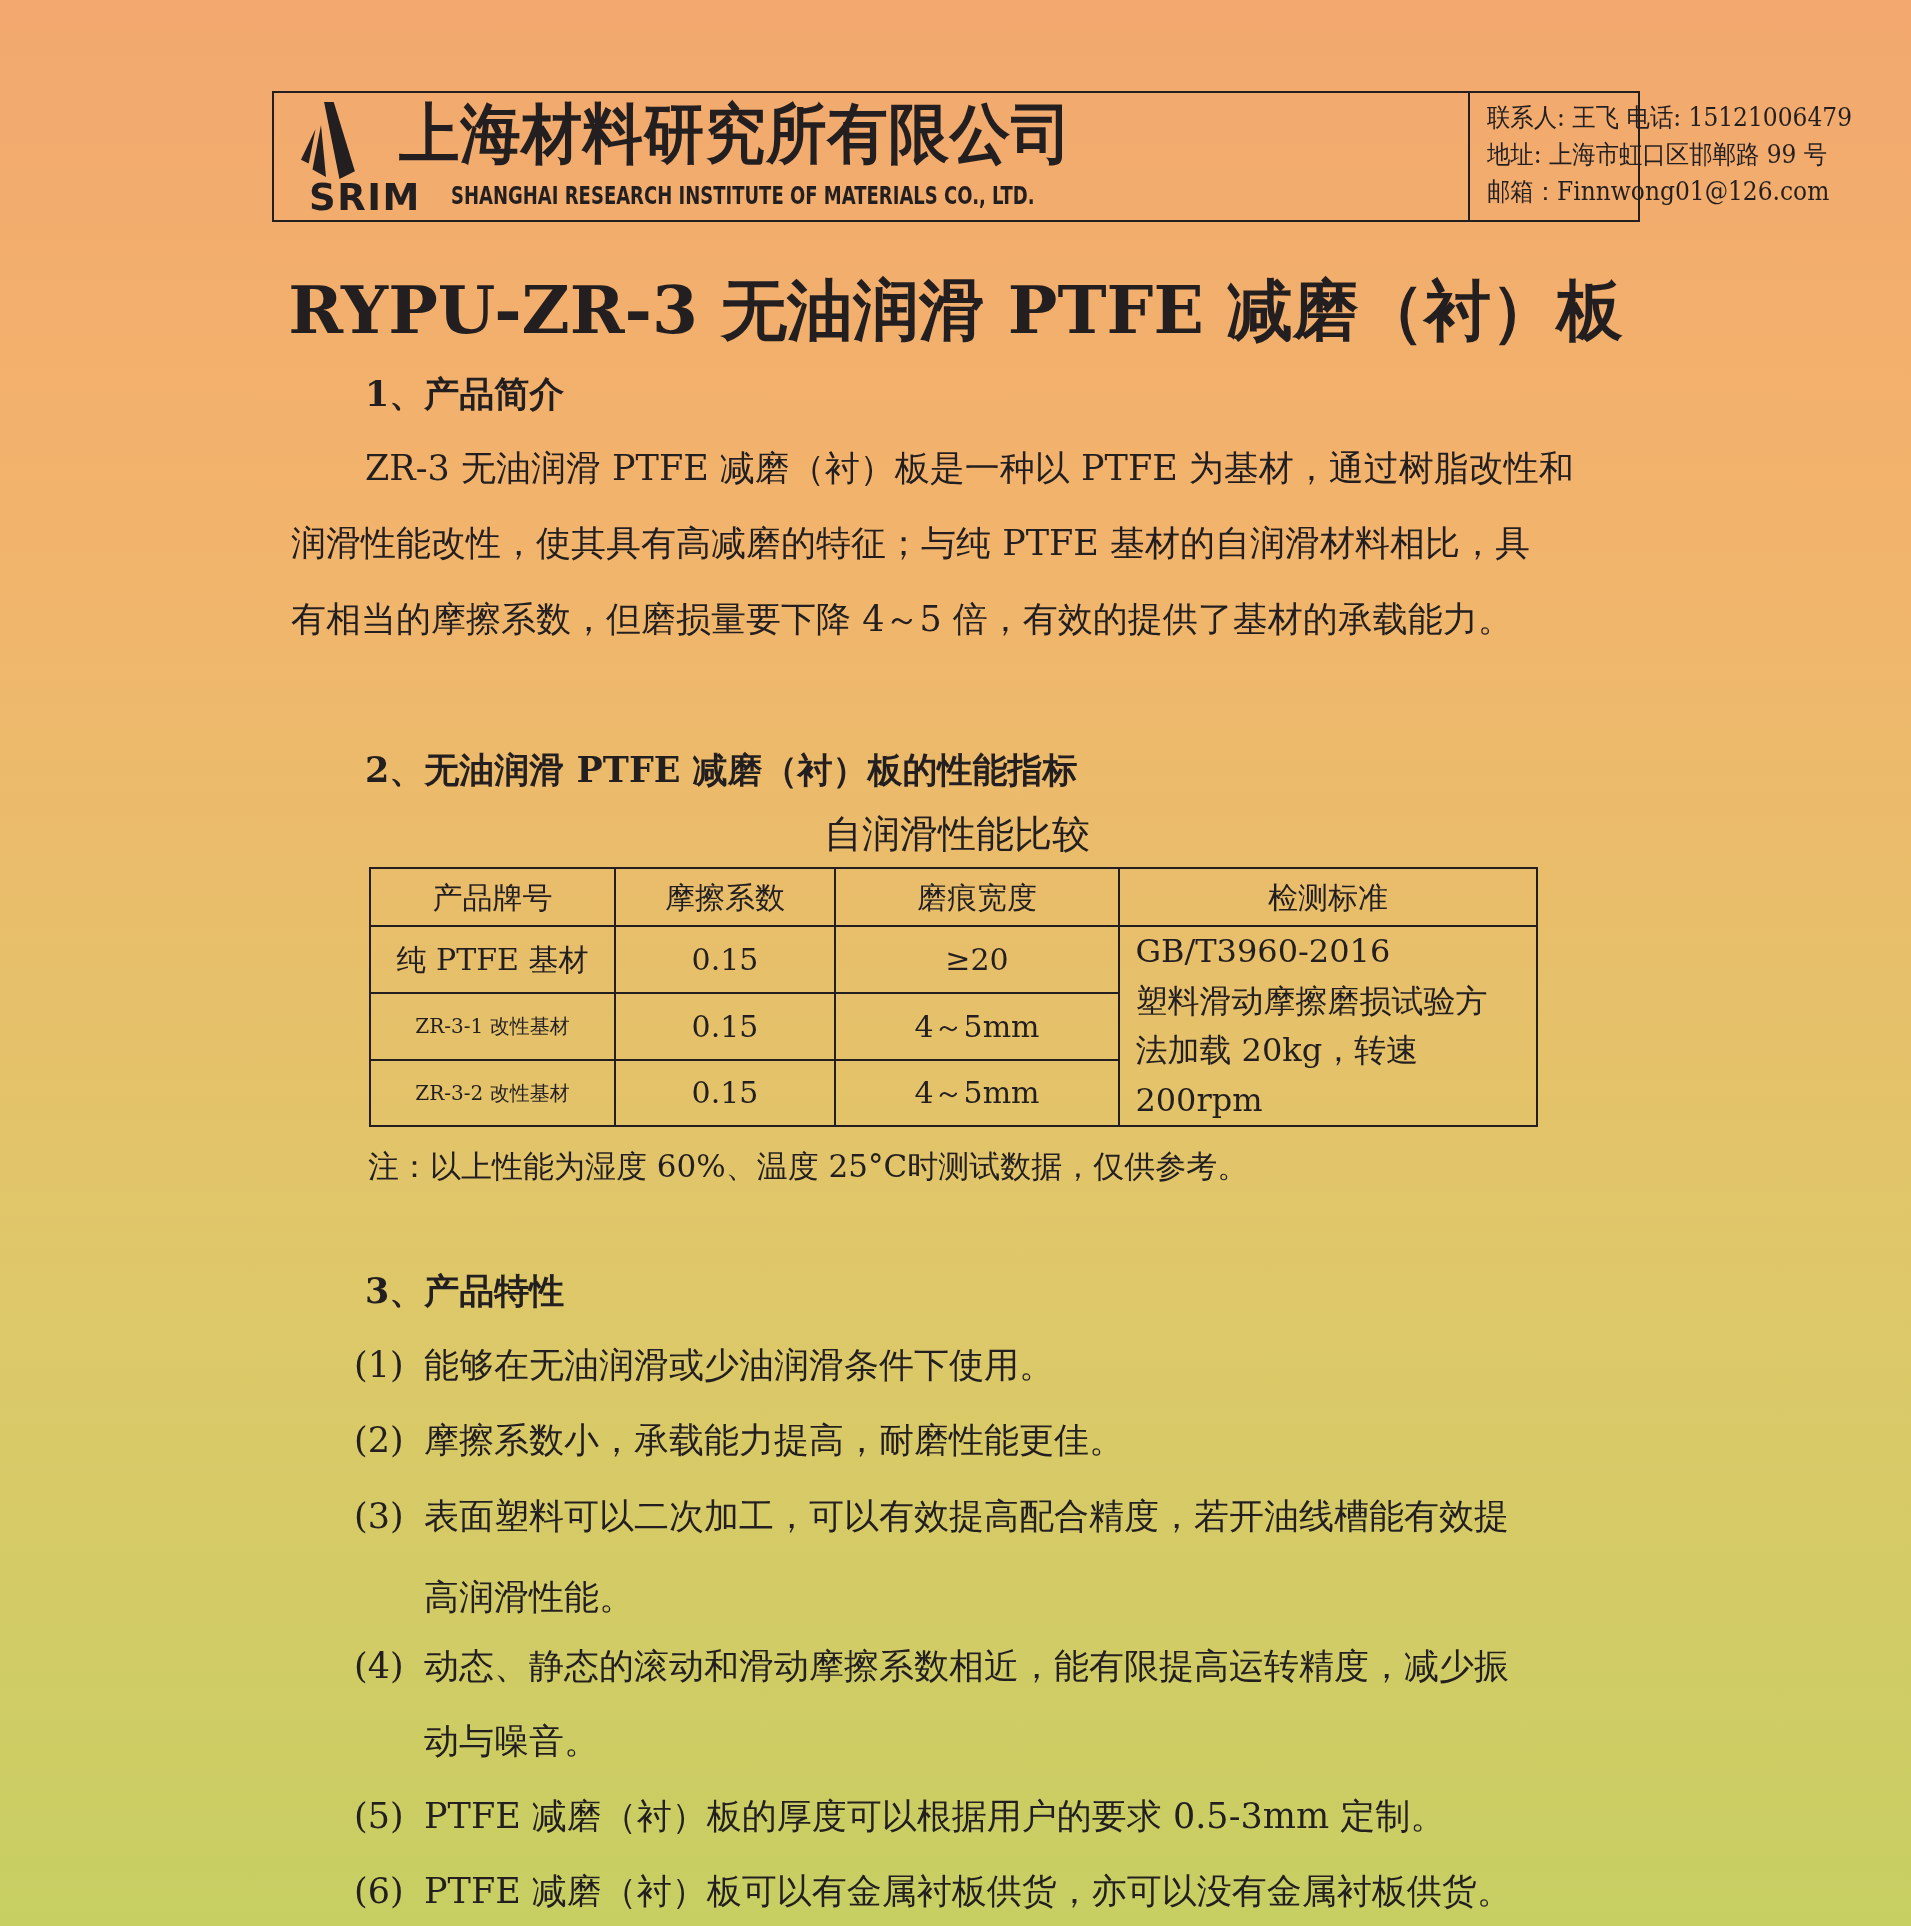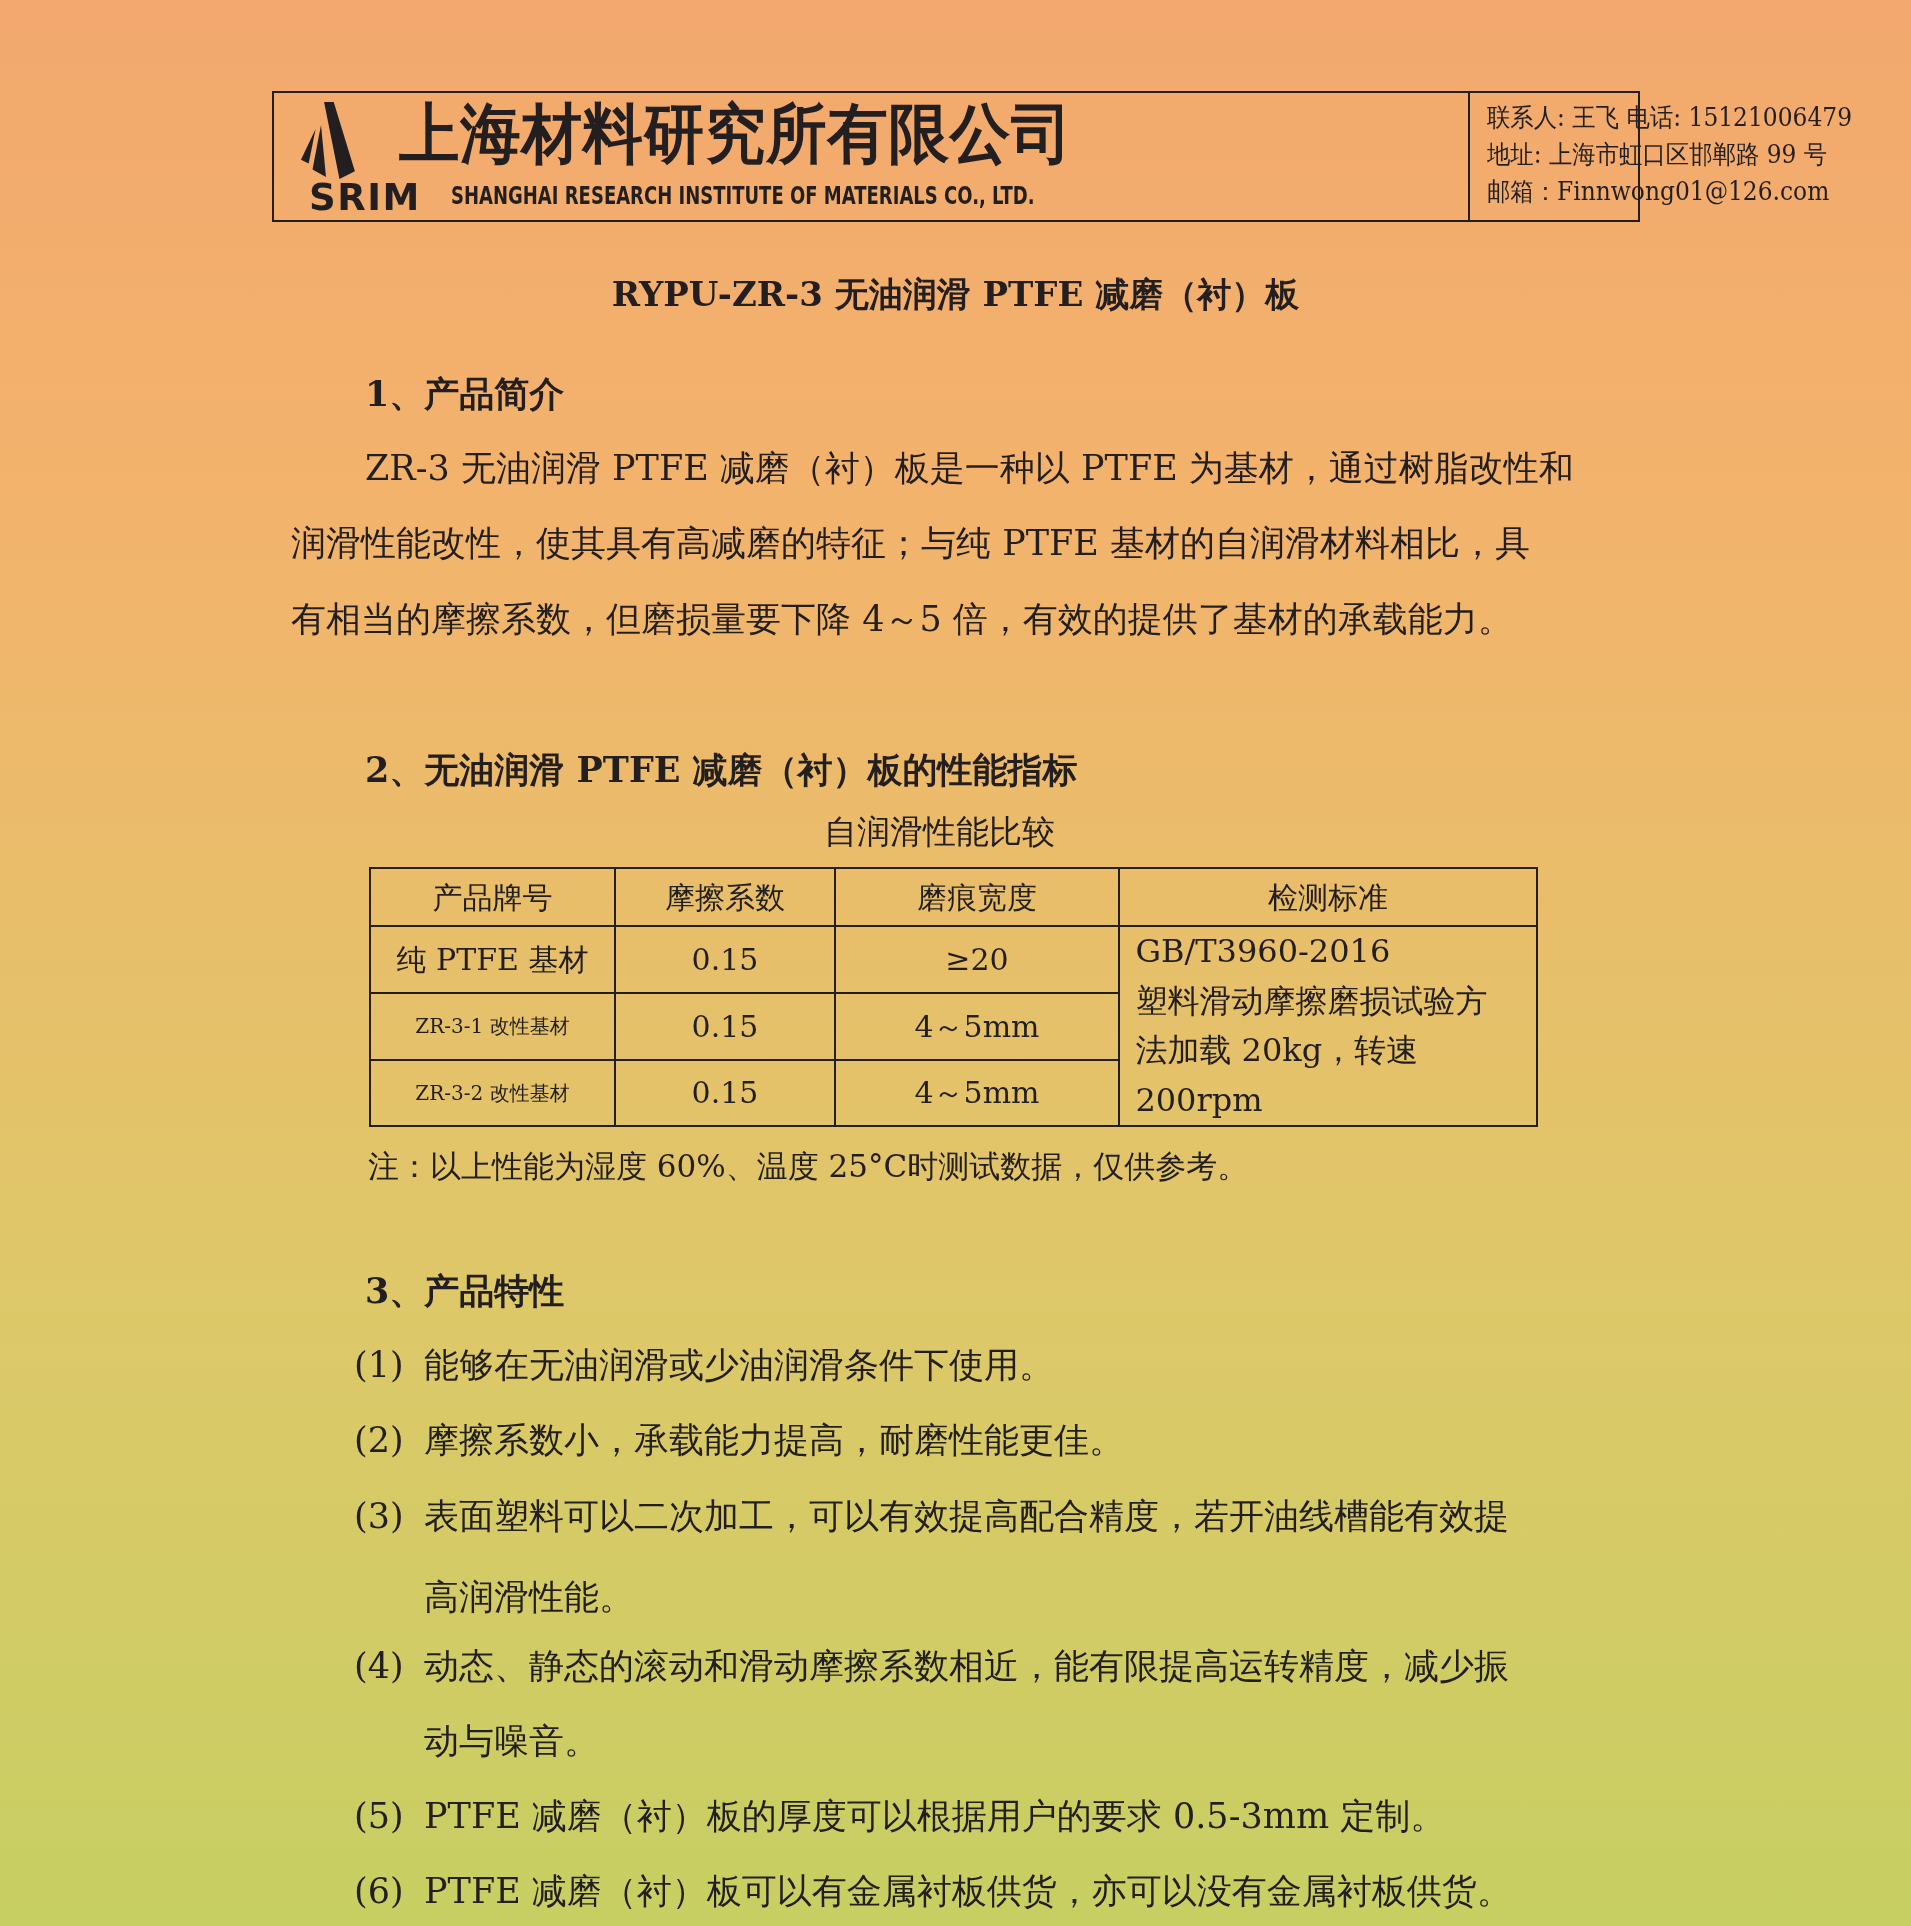--- a/index.html
+++ b/index.html
@@ -30,27 +30,27 @@
     left:177px; top:90px; font-family:"DejaVu Sans","Liberation Sans",sans-serif;
     font-weight:bold; font-size:25px; line-height:1; white-space:nowrap;
     transform:scaleX(0.72); transform-origin:left top;
   }
   .contact { left:1213px; font-size:25.4px; line-height:1; white-space:nowrap;
     transform:scaleX(0.92); transform-origin:left top; }
   .c1 { top:12.3px; } .c2 { top:49px; } .c3 { top:86px; }
 
   .title {
     left:0; width:1911px; top:277px; text-align:center;
-    font-weight:bold; font-size:34px; line-height:1; white-space:nowrap;
+    font-weight:bold; font-size:66px; line-height:1; white-space:nowrap;
   }
   .h2 { font-weight:bold; font-size:35px; line-height:1; white-space:nowrap; }
   .body-text { font-size:35px; line-height:1; white-space:nowrap; }
 
   
-  .tbl-caption { left:824px; top:815px; font-size:33px; line-height:1; white-space:nowrap; }
+  .tbl-caption { left:824px; top:815px; font-size:38px; line-height:1; white-space:nowrap; }
   table.perf {
     position:absolute; left:369px; top:867px; width:1169px;
     border-collapse:collapse; font-size:30px;padding-left:20px;
   }
   table.perf td, table.perf th {
     border:2.7px solid #231F20; text-align:center; font-weight:normal;
     height:54px; padding:0; line-height:1.1;
   }
   table.perf th { height:56px; }
   .col1 { width:243px; } .col2 { width:218px; } .col3 { width:282px; }

